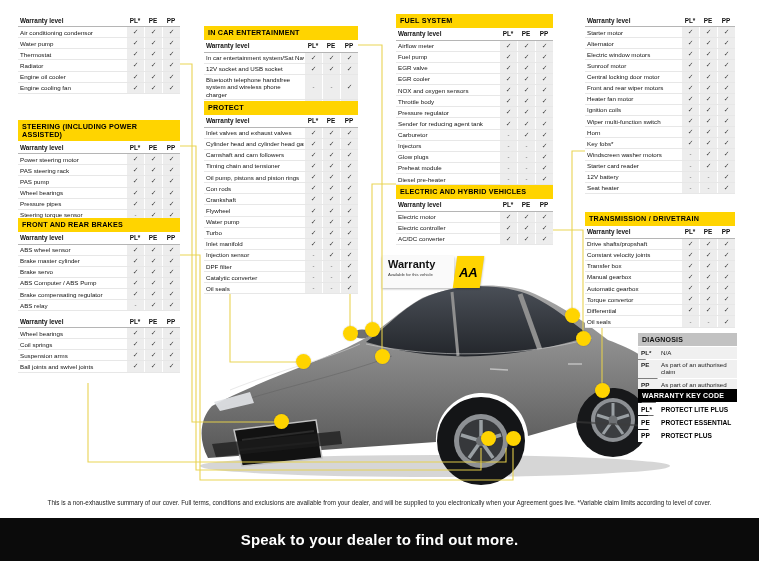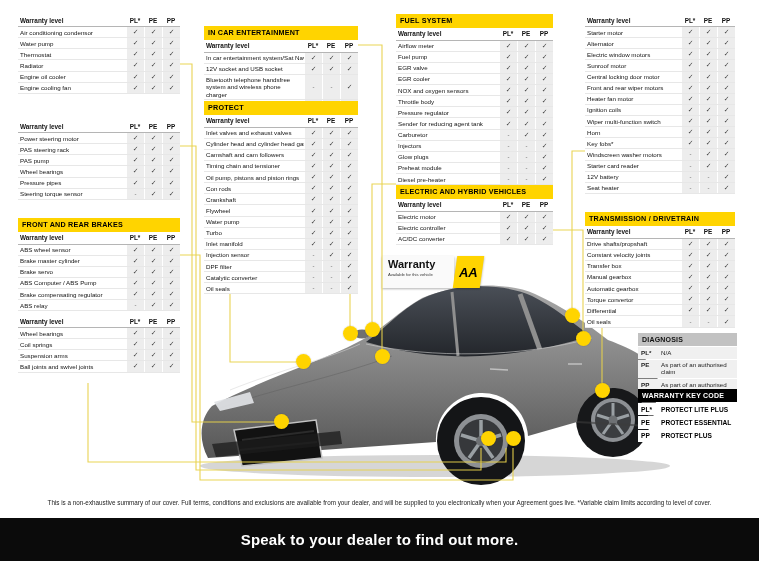--- a/index.html
+++ b/index.html
@@ -208,20 +208,21 @@
         <div class="cell">✓</div>
       </div>
       <div class="trow">
         <div class="lbl">Engine cooling fan</div>
         <div class="cell">✓</div>
         <div class="cell">✓</div>
         <div class="cell">✓</div>
       </div>
     </div>
   <div class="tbl" id="t-steering">
+      <div class="tbl-head">STEERING (INCLUDING POWER ASSISTED)</div>
       <div class="tbl-sub">
         <div class="lvl">Warranty level</div>
         <div class="cols">
           <div class="col">PL*</div>
           <div class="col">PE</div>
           <div class="col">PP</div>
         </div>
       </div>
       <div class="trow">
         <div class="lbl">Power steering motor</div>

